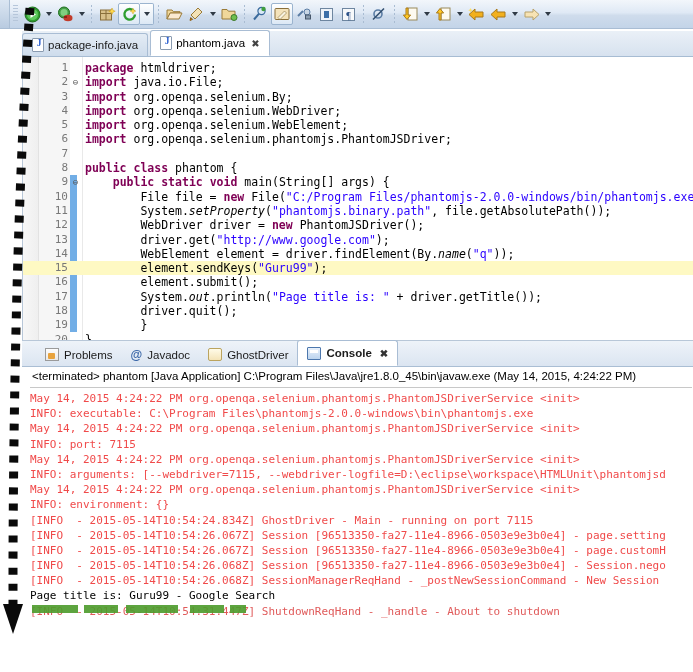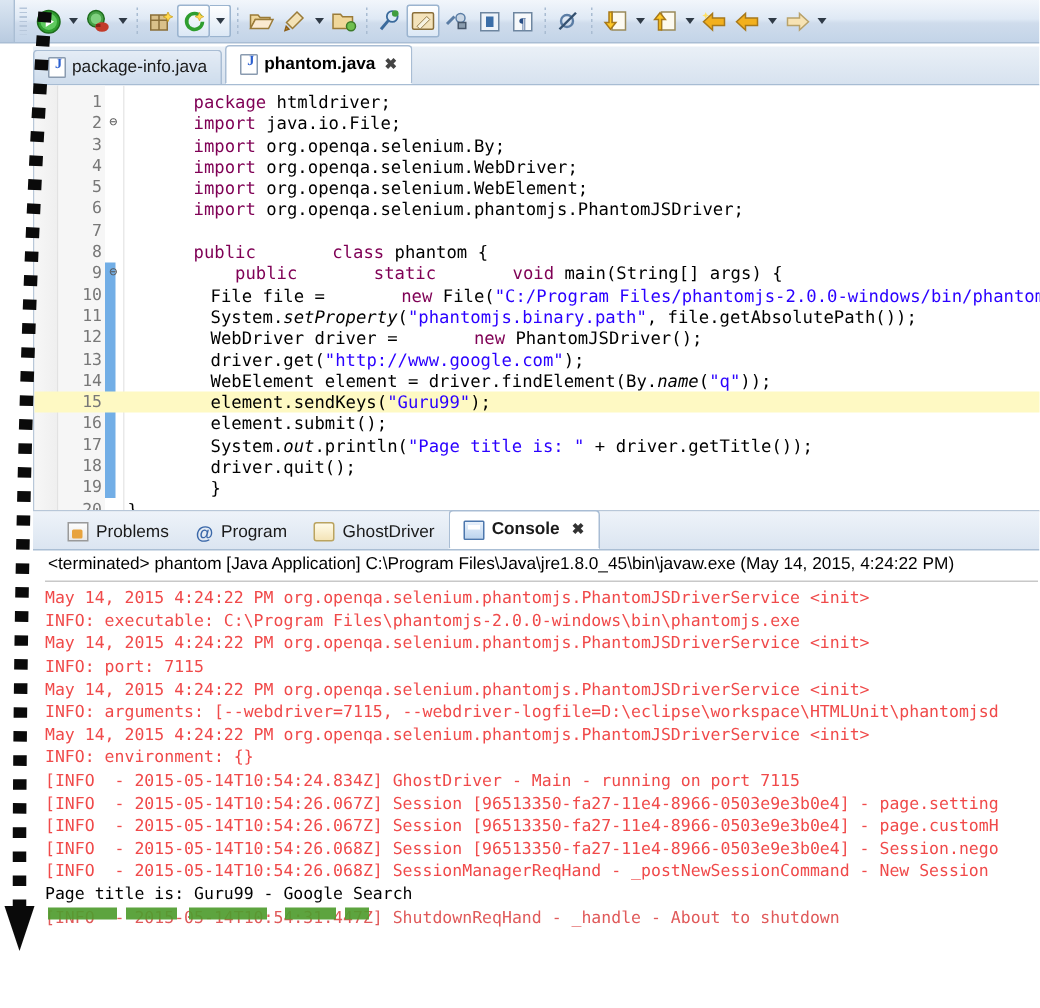--- a/index.html
+++ b/index.html
@@ -38,21 +38,21 @@
   
   .tabbar { position:absolute; left:22px; top:31px; width:671px; height:26px;
     background: linear-gradient(to bottom,#eaf0f7,#d7e2ef);
     border-bottom: 1px solid #a7bcd3; display:flex; align-items:flex-end; }
   .tab { height: 23px; display:flex; align-items:center; gap:4px; padding: 0 9px;
     font-size: 11.5px; color:#1b1b1b; position:relative;
     background: linear-gradient(to bottom,#e4ecf5,#cedcec);
     border:1px solid #a9bdd4; border-bottom:none; border-radius:3px 3px 0 0;
     margin-right: 2px; justify-content: space-between; }
   .tab.active { height:26px; background:#ffffff; border-color:#a9bdd4; border-bottom:1px solid #fff;
-    font-weight:bold; color:#000; z-index:2;}
+    font-weight:normal; color:#000; z-index:2;}
   .jicon { width:12px; height:14px; background:#fff; border:1px solid #8a9bb0; border-radius:1px;
     position:relative; flex:none; }
   .jicon:after { content:"J"; position:absolute; left:0; top:-1px; width:12px; text-align:center;
     font-size:9.5px; font-weight:bold; color:#2b5fd0; font-family:"Liberation Serif",serif;}
   .tab-close { font-size:10px; color:#444; margin-left:2px; }
 
   
   .editor { position:absolute; left:22px; top:57px; width:671px; height:299px;
     background:#ffffff; border-left:1px solid #b8c7d8; }
   .gutter-marker { position:absolute; left:0; top:0; width:16px; height:100%;
@@ -63,21 +63,21 @@
     font-family:"DejaVu Sans Mono","Liberation Mono",monospace; font-size:11.5px;
     line-height: 14.3px; white-space: pre; }
   .cl { position:relative; height:14.3px; display:flex; align-items:center; }
   .cl .ln { position:absolute; left:16px; width:29px; text-align:right;
     color:#787878; font-size:11px; font-family:"DejaVu Sans Mono",monospace; }
   .cl .fold { position:absolute; left:47px; width:11px; text-align:center;
     color:#555; font-size:9px; line-height:11px; }
   .cl .src { position:absolute; left:62px; white-space:pre; }
   .cl.hl-row { background:#fef9c3; }
   .sel-bar { position:absolute; left:47px; width:7px; background:#72aee6; }
-  .kw { color:#7f0055; font-weight:normal;margin-left:44px; }
+  .kw { color:#7f0055; font-weight:bold; }
   .str { color:#2a00ff; }
   .ital { font-style:italic; color:#000; }
   .vertline { position:absolute; top:0; bottom:0; width:1px; background:#e9e9e9; }
 
   .editor-hscroll { position:absolute; left:22px; top:340px; width:671px; height:16px;
     background:#f1f1f1; border-top:1px solid #d7d7d7; display:flex; align-items:center;}
   .editor-hscroll .lt { margin-left:66px; font-size:9px; color:#6a6a6a; }
   .editor-dash { position:absolute; left:60px; top:328px; font-size:9px; color:#999;
     font-family:"DejaVu Sans Mono",monospace;}
 
@@ -305,21 +305,21 @@
   </div>
 
   <div class="panel">
     <div class="panel-tabs">
       <div class="ptab">
         <span class="pic problems"></span>
         <span>Problems</span>
       </div>
       <div class="ptab">
         <span class="at-sign">@</span>
-        <span>Program</span>
+        <span>Javadoc</span>
       </div>
       <div class="ptab">
         <span class="pic decl"></span>
         <span>GhostDriver</span>
       </div>
       <div class="ptab active">
         <span class="pic console"></span>
         <span>Console</span>
         <span class="ptab-close">✖</span>
       </div>

